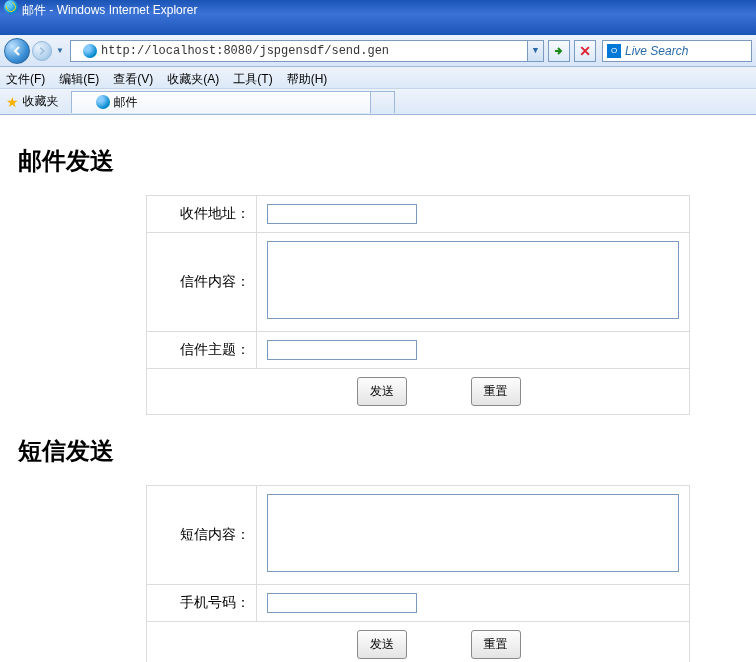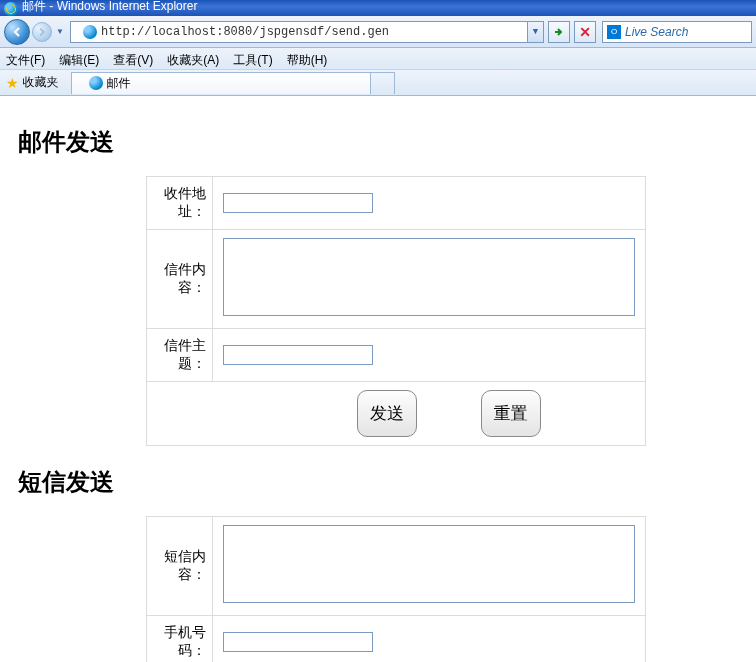--- a/index.html
+++ b/index.html
@@ -6,26 +6,26 @@
 body {
   font-family: "Microsoft YaHei", SimSun, Arial, sans-serif;
   font-size: 12px;
   background: #fff;
   width: 756px;
   overflow: hidden;
 }
 .titlebar {
   background: linear-gradient(#1a54b5, #3b72d6 40%, #1a54b5);
   color: #fff;
-  height: 16px;
+  height: 35px;
   line-height: 20px;
   padding-left: 4px;
   font-size: 12px;
   display: flex;
-  align-items: flex-end;
+  align-items: flex-start;
 }
 .titlebar .ie-icon {
   width: 14px; height: 14px;
   margin-right: 4px;
   background: radial-gradient(circle at 30% 30%, #6cf 20%, #08c 70%);
   border-radius: 50%;
   position: relative;
   display: inline-block;
 }
 .titlebar .ie-icon::after {
@@ -151,21 +151,21 @@
   margin-right: 4px;
 }
 .favlabel { margin-right: 12px; }
 .tab {
   background: linear-gradient(#fff,#f2f6fb);
   border: 1px solid #9db8d9;
   border-bottom: none;
   height: 22px;
   width: 300px;
   display: flex; align-items: center;
-  padding: 0 17px;
+  padding: 0 24px;
   font-size: 12px;
 }
 .tab .page-icon {
   width: 14px; height: 14px;
   margin-right: 4px;
   background: radial-gradient(circle at 30% 30%, #8cf 20%, #08c 70%);
   border-radius: 50%;
 }
 .newtab {
   background: linear-gradient(#eef3fb,#dce9f7);
@@ -179,21 +179,21 @@
 }
 h2 {
   font-family: SimSun, serif;
   font-size: 24px;
   font-weight: bold;
   margin: 20px 0 18px 0;
 }
 table.form {
   border-collapse: collapse;
   margin-left: 128px;
-  width: 500px;
+  width: 544px;
 }
 table.form td {
   border: 1px solid #dcdcdc;
   padding: 8px 10px;
   font-size: 14px;
   font-family: SimSun, serif;
   vertical-align: middle;
 }
 table.form td.lbl {
   width: 130px;
@@ -213,26 +213,26 @@
 }
 textarea.ta {
   border: 1px solid #7a9ac0;
   width: 412px;
   height: 78px;
   font-size: 13px;
   resize: none;
   overflow-y: scroll;
 }
 button.frmbtn {
-  font-size: 17px;
+  font-size: 12px;
   font-family: SimSun, serif;
-  padding: 11px 12px;
+  padding: 5px 12px;
   background: linear-gradient(#fdfdfd,#e4e4e4);
   border: 1px solid #8a8a8a;
-  border-radius: 10px;
+  border-radius: 3px;
   margin-right: 60px;
 }
 </style>
 </head>
 <body>
 
 <div class="titlebar">
   <span class="ie-icon"></span>
   <span>邮件 - Windows Internet Explorer</span>
 </div>

